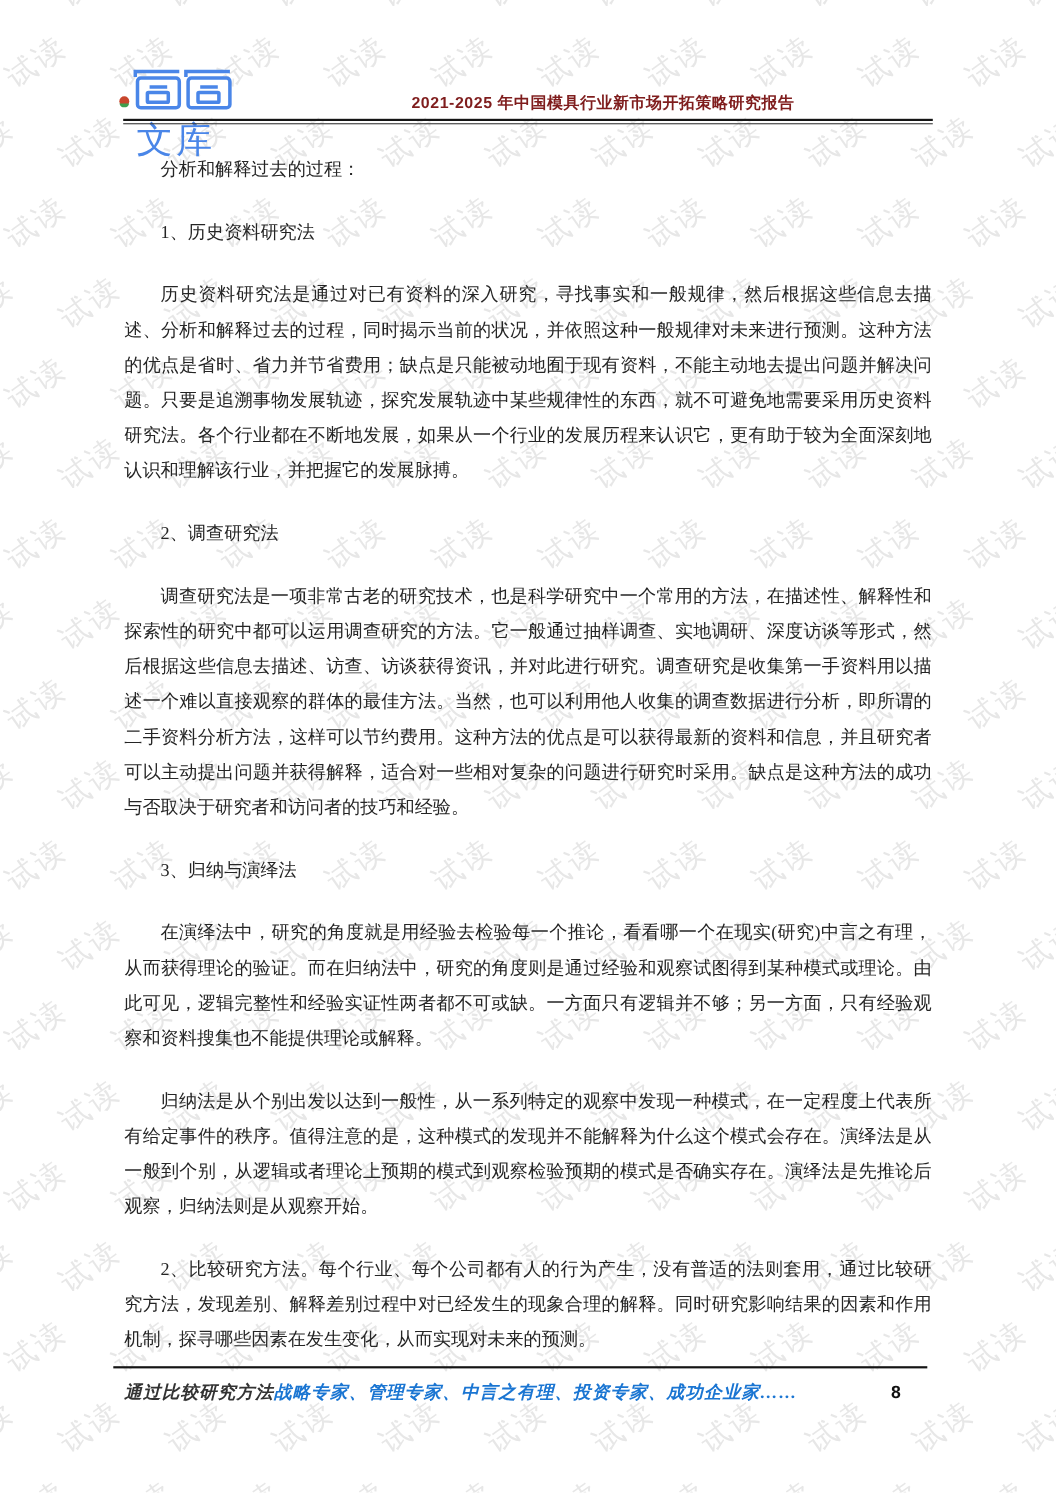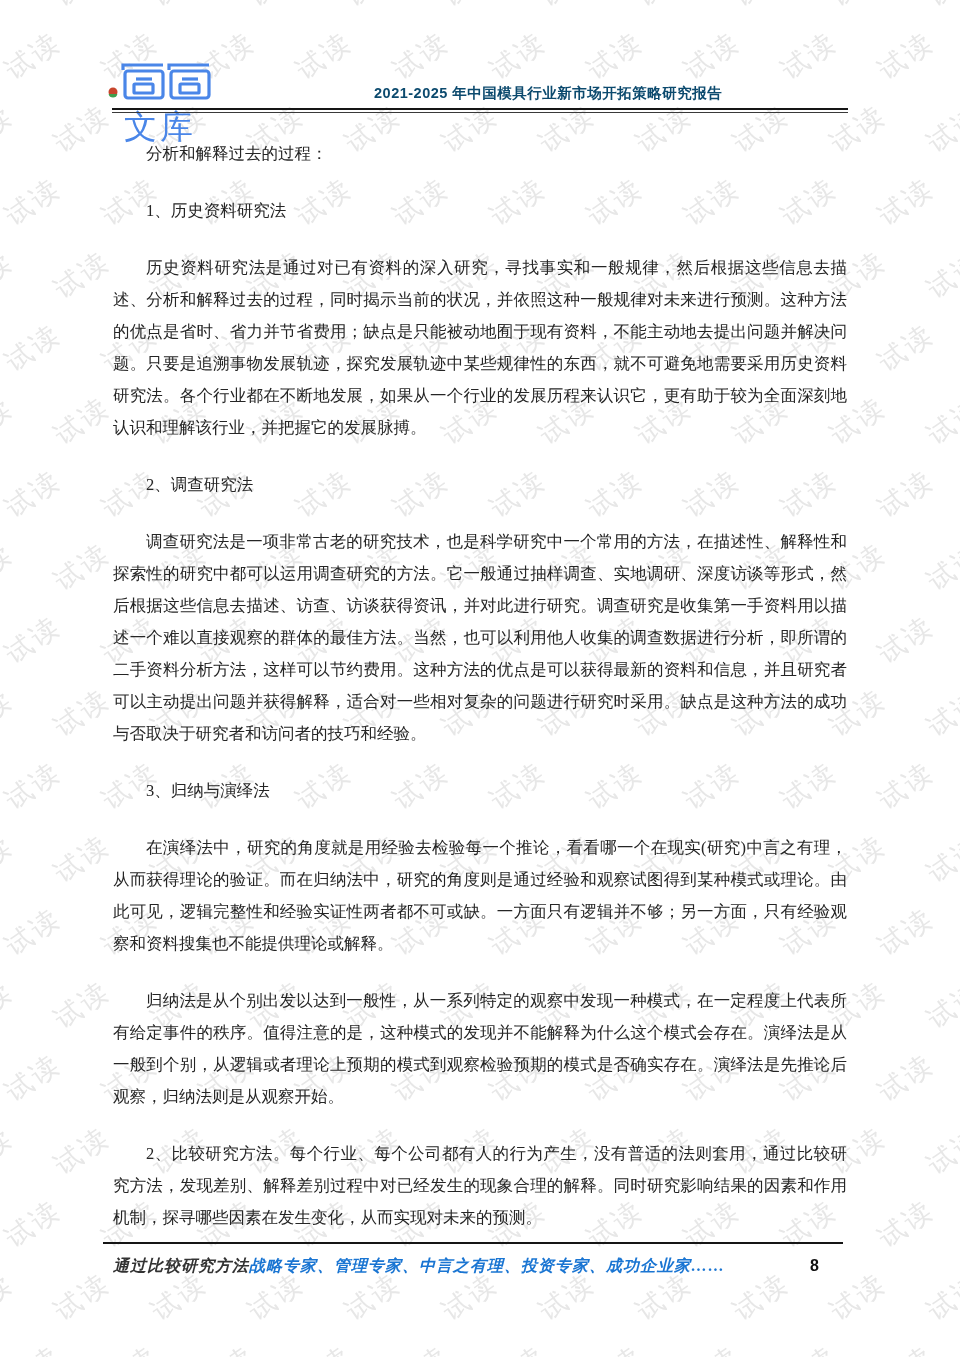--- a/index.html
+++ b/index.html
@@ -44,21 +44,21 @@
     font-size:33px;
     color:var(--accent);
     letter-spacing:3px;
     line-height:46px;
   }
   .doc-title{
     position:absolute;left:374px;top:84px;
     z-index:2;
     font-family:"Liberation Sans",sans-serif;
     font-size:14.5px;font-weight:700;
-    color:#0c4a6e;
+    color:#7f1d1d;
     letter-spacing:0.5px;
     white-space:nowrap;
   }
   .header-rule{
     position:absolute;left:112px;top:108px;width:736px;height:2px;
     border-top:2.5px solid #151515;
     border-bottom:1px solid #3a3a3a;
     box-sizing:content-box;
     z-index:2;
   }

